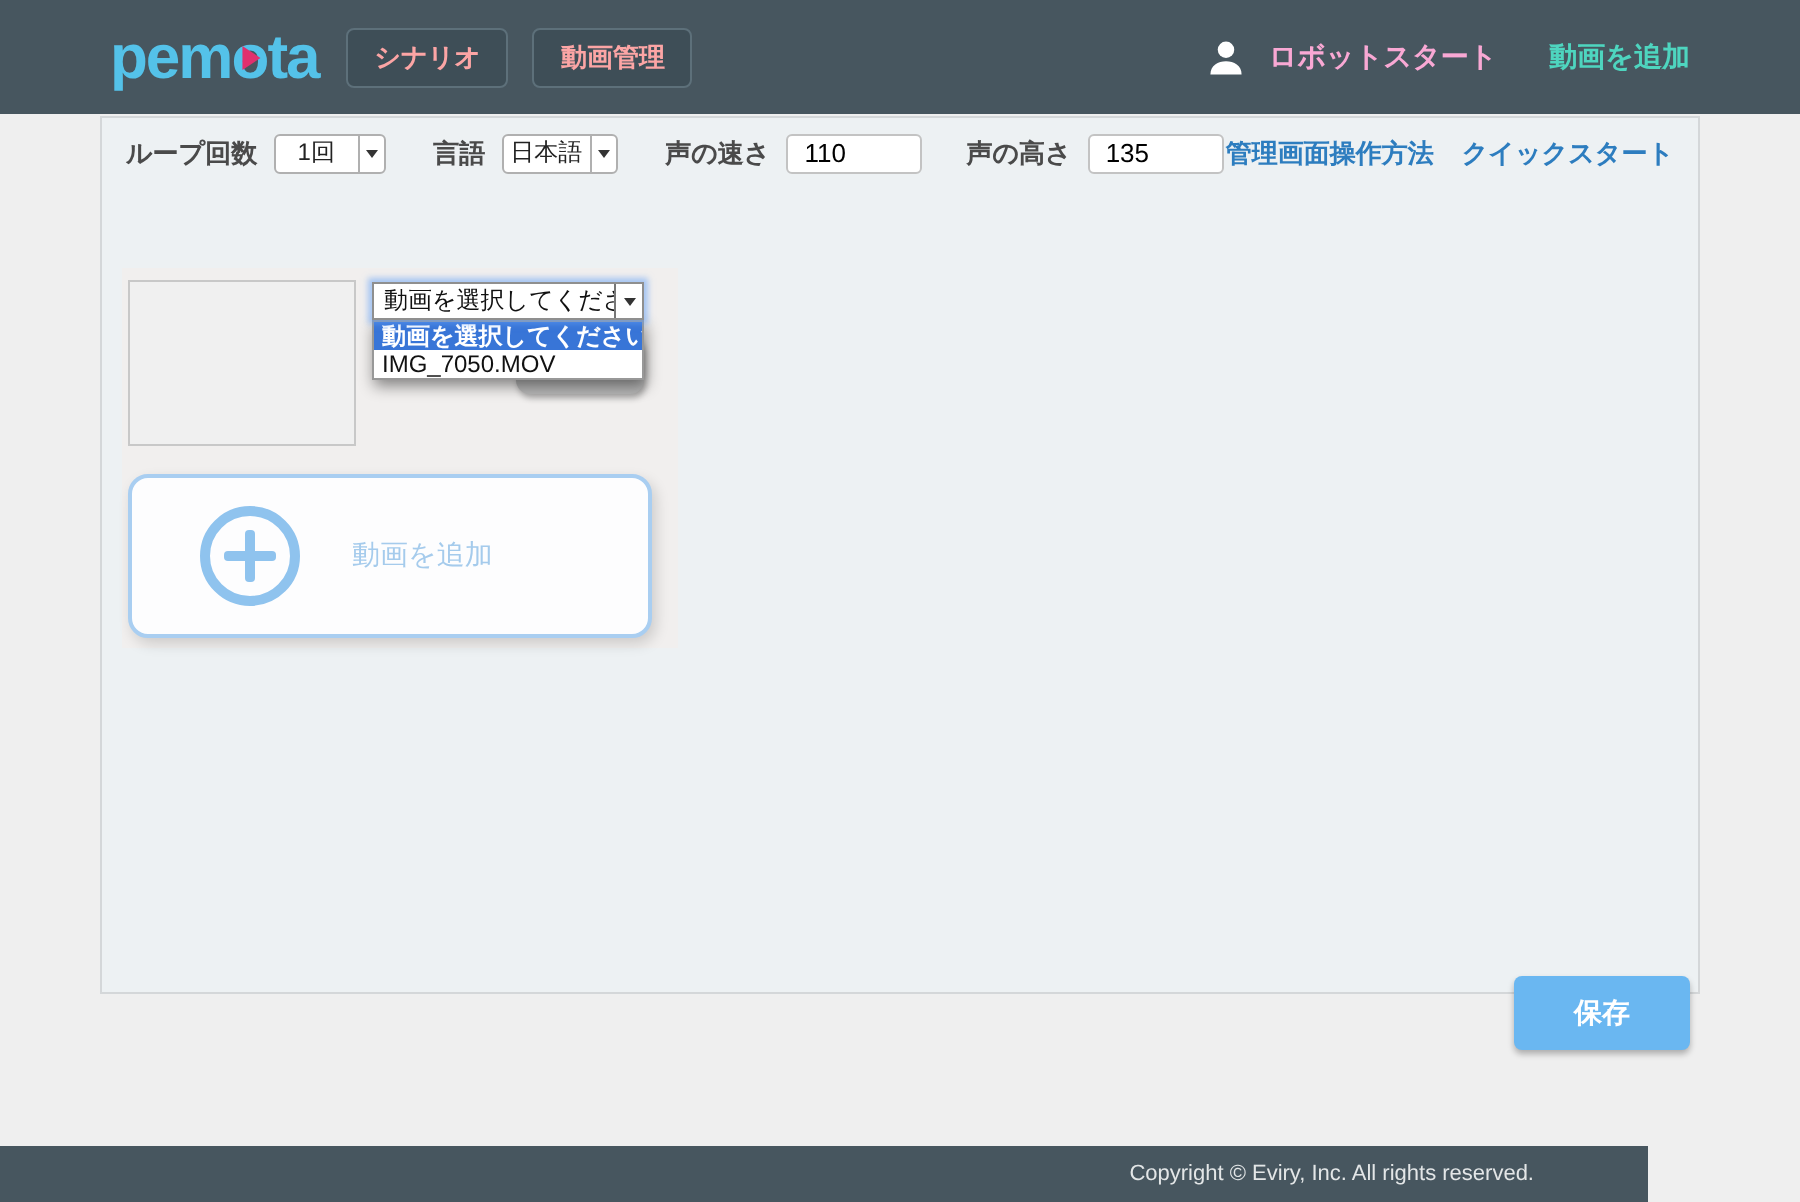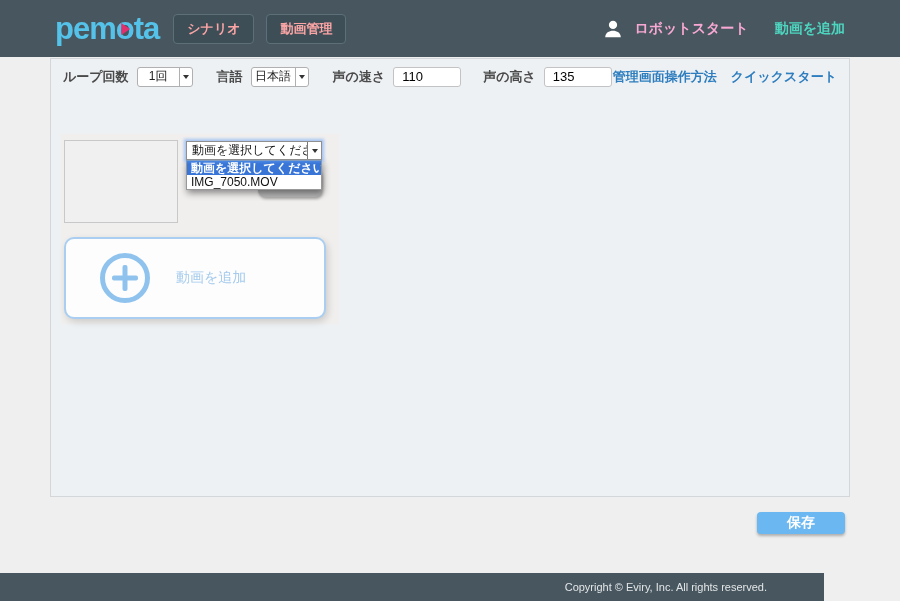--- a/index.html
+++ b/index.html
@@ -81,21 +81,21 @@
              box-shadow:2px 3px 7px rgba(0,0,0,0.15); }
   .plus-circle { position:relative; width:50px; height:50px; margin-left:34px;
                  border:5px solid #8fc3ee; border-radius:50%; }
   .plus-h { position:absolute; left:50%; top:50%; transform:translate(-50%,-50%);
             width:26px; height:5px; background:#8fc3ee; border-radius:2px; }
   .plus-v { position:absolute; left:50%; top:50%; transform:translate(-50%,-50%);
             width:5px; height:26px; background:#8fc3ee; border-radius:2px; }
   .add-label { margin-left:26px; font-size:14px; color:#a5cbec; }
 
   
-  .save-btn { position:absolute; left:757px; top:512px; width:88px; height:22px;
+  .save-btn { position:absolute; left:757px; top:488px; width:88px; height:37px;
               background:#6ab7f1; border:none; border-radius:4px; color:#fff;
               font-size:14px; font-weight:bold; cursor:pointer;
               box-shadow:0 2px 3px rgba(0,0,0,0.28);
               font-family:"Liberation Sans",sans-serif; }
   .footer { position:absolute; left:0; top:573px; width:824px; height:28px;
             background:#47565f; color:#e3e6e7; font-size:11px; line-height:28px;
             text-align:right; padding-right:57px; }
 </style>
 </head>
 <body>

